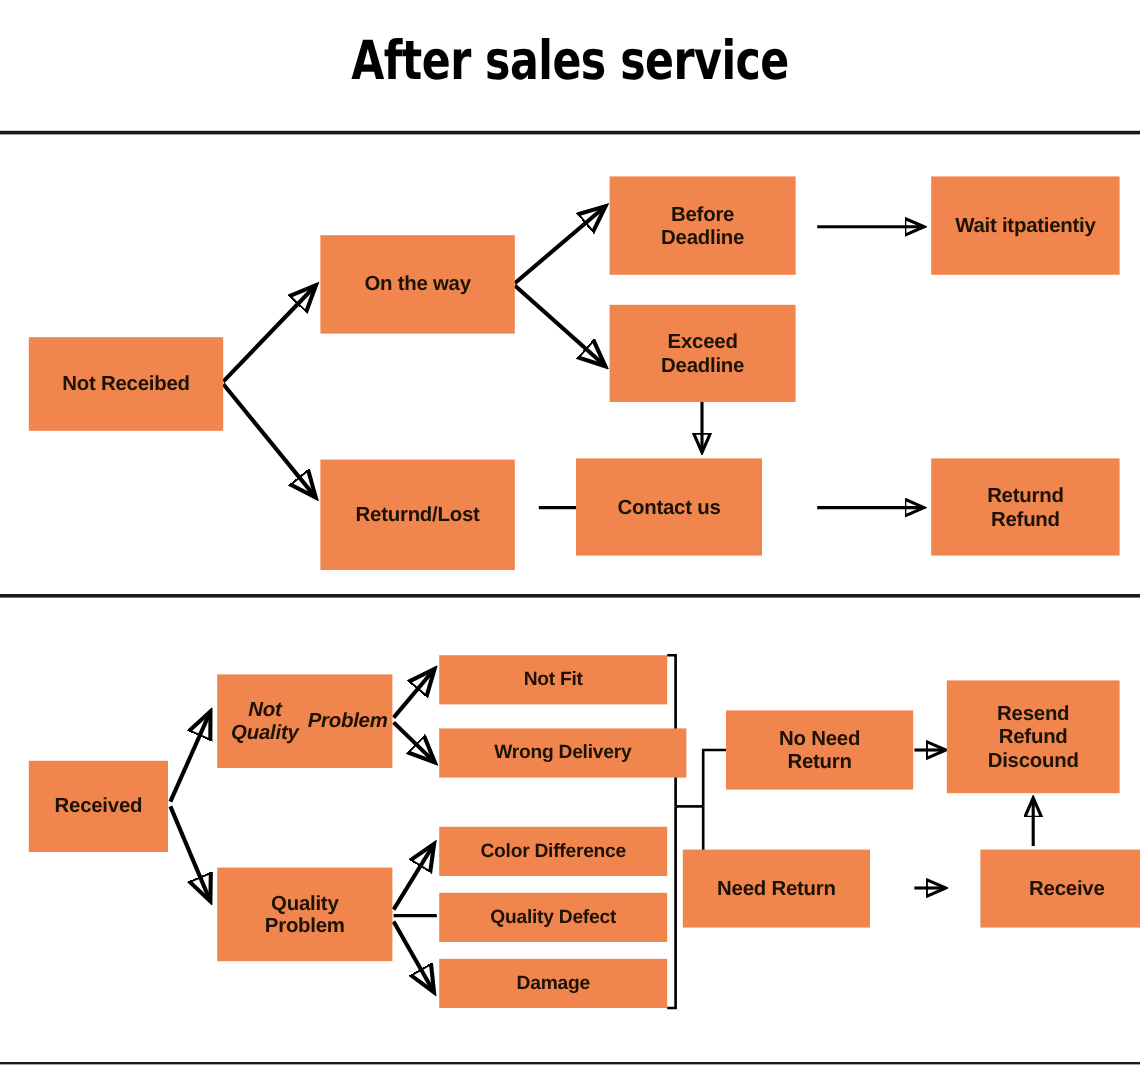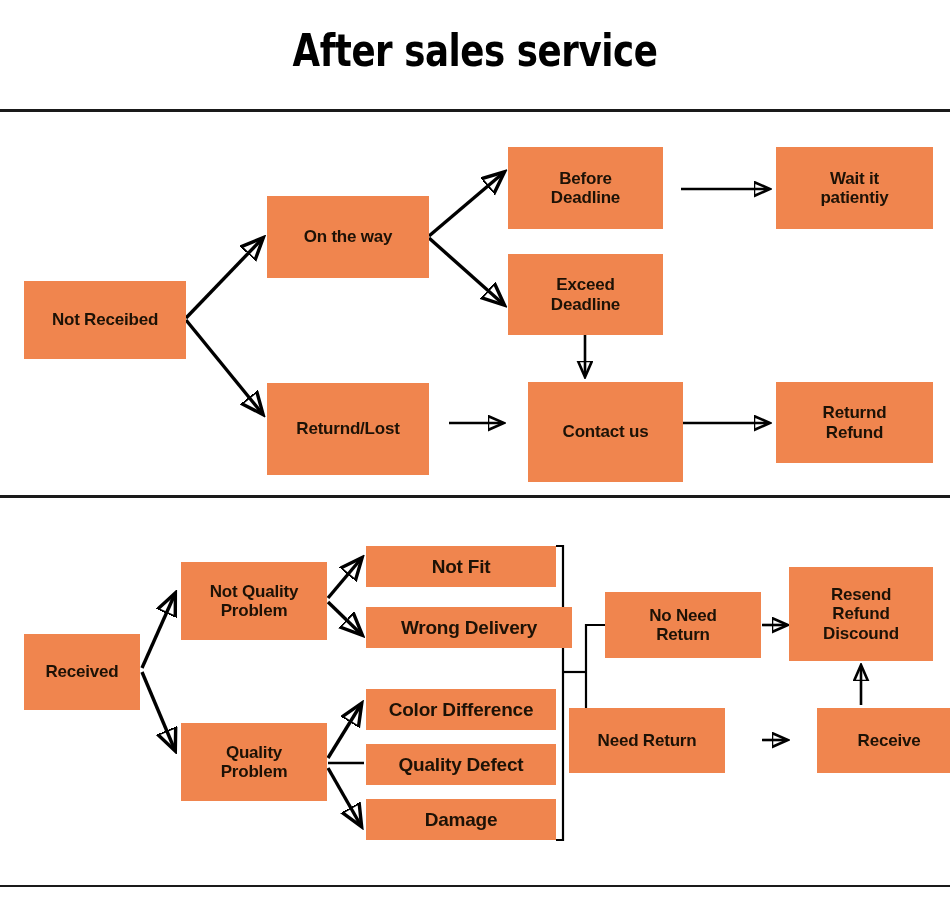--- a/index.html
+++ b/index.html
@@ -39,21 +39,21 @@
     align-items:center;
     justify-content:center;
     text-align:center;
     font-weight:bold;
     font-size:17px;
     line-height:1.12;
     box-sizing:border-box;
     padding:6px 4px;
     letter-spacing:-0.2px;
   }
-  .node.sm{font-size:19px;text-align:center;}
+  .node.sm{font-size:16px;text-align:center;}
 
   
   svg.links{position:absolute;left:0;top:0;width:950px;height:901px;pointer-events:none;}
   svg.links line, svg.links path, svg.links polyline{
     stroke:#000000;fill:none;
   }
   .thick{stroke-width:3.4;}
   .thin{stroke-width:2.6;}
   .brk{stroke-width:2.2;}
 </style>
@@ -139,39 +139,39 @@
   <div class="node" style="left:508px;top:147px;width:155px;height:82px;flex-direction:column;">
     <span>Before</span>
     <span>Deadline</span>
   </div>
 
   <div class="node" style="left:508px;top:254px;width:155px;height:81px;flex-direction:column;">
     <span>Exceed</span>
     <span>Deadline</span>
   </div>
 
-  <div class="node" style="left:776px;top:147px;width:157px;height:82px;flex-direction:column;">
+  <div class="node" style="left:776px;top:147px;width:157px;height:82px;flex-direction:row;">
     <span>Wait it</span>
     <span>patientiy</span>
   </div>
 
-  <div class="node" style="left:528px;top:382px;width:155px;height:100px;">
+  <div class="node" style="left:480px;top:382px;width:155px;height:81px;">
     <span>Contact us</span>
   </div>
 
   <div class="node" style="left:776px;top:382px;width:157px;height:81px;flex-direction:column;">
     <span>Returnd</span>
     <span>Refund</span>
   </div>
 
   <div class="node" style="left:24px;top:634px;width:116px;height:76px;">
     <span>Received</span>
   </div>
 
-  <div class="node" style="left:181px;top:562px;width:146px;height:78px;flex-direction:column;">
+  <div class="node" style="left:181px;top:562px;width:146px;height:78px;font-style:italic;">
     <span>Not Quality</span>
     <span>Problem</span>
   </div>
 
   <div class="node" style="left:181px;top:723px;width:146px;height:78px;flex-direction:column;">
     <span>Quality</span>
     <span>Problem</span>
   </div>
 
   <div class="node sm" style="left:366px;top:546px;width:190px;height:41px;">

